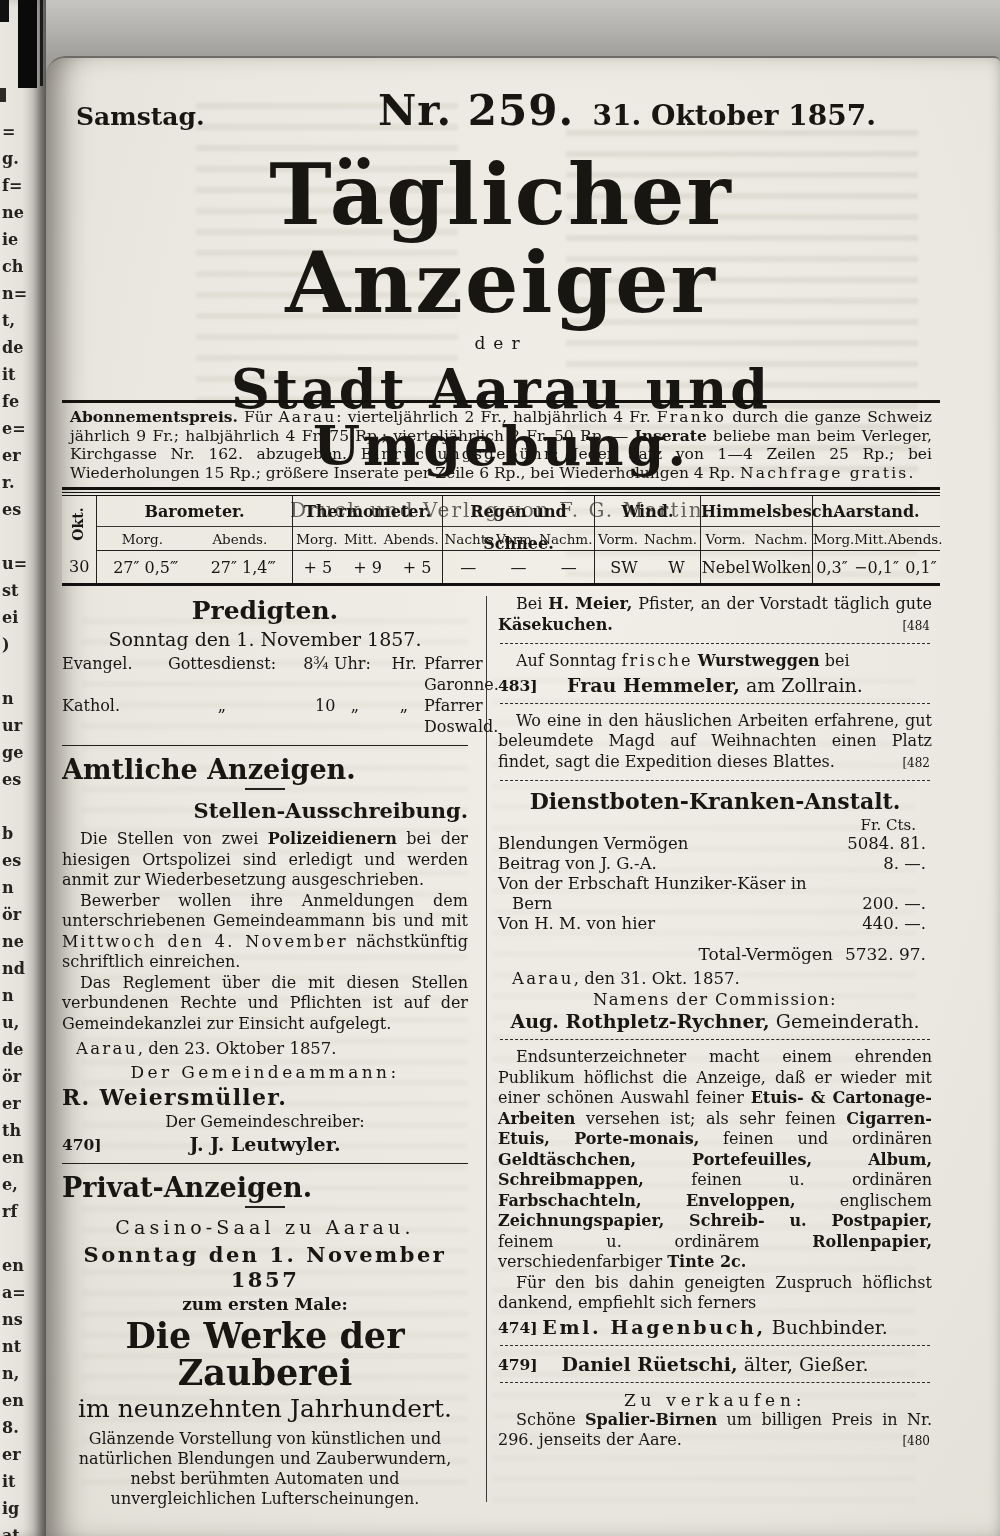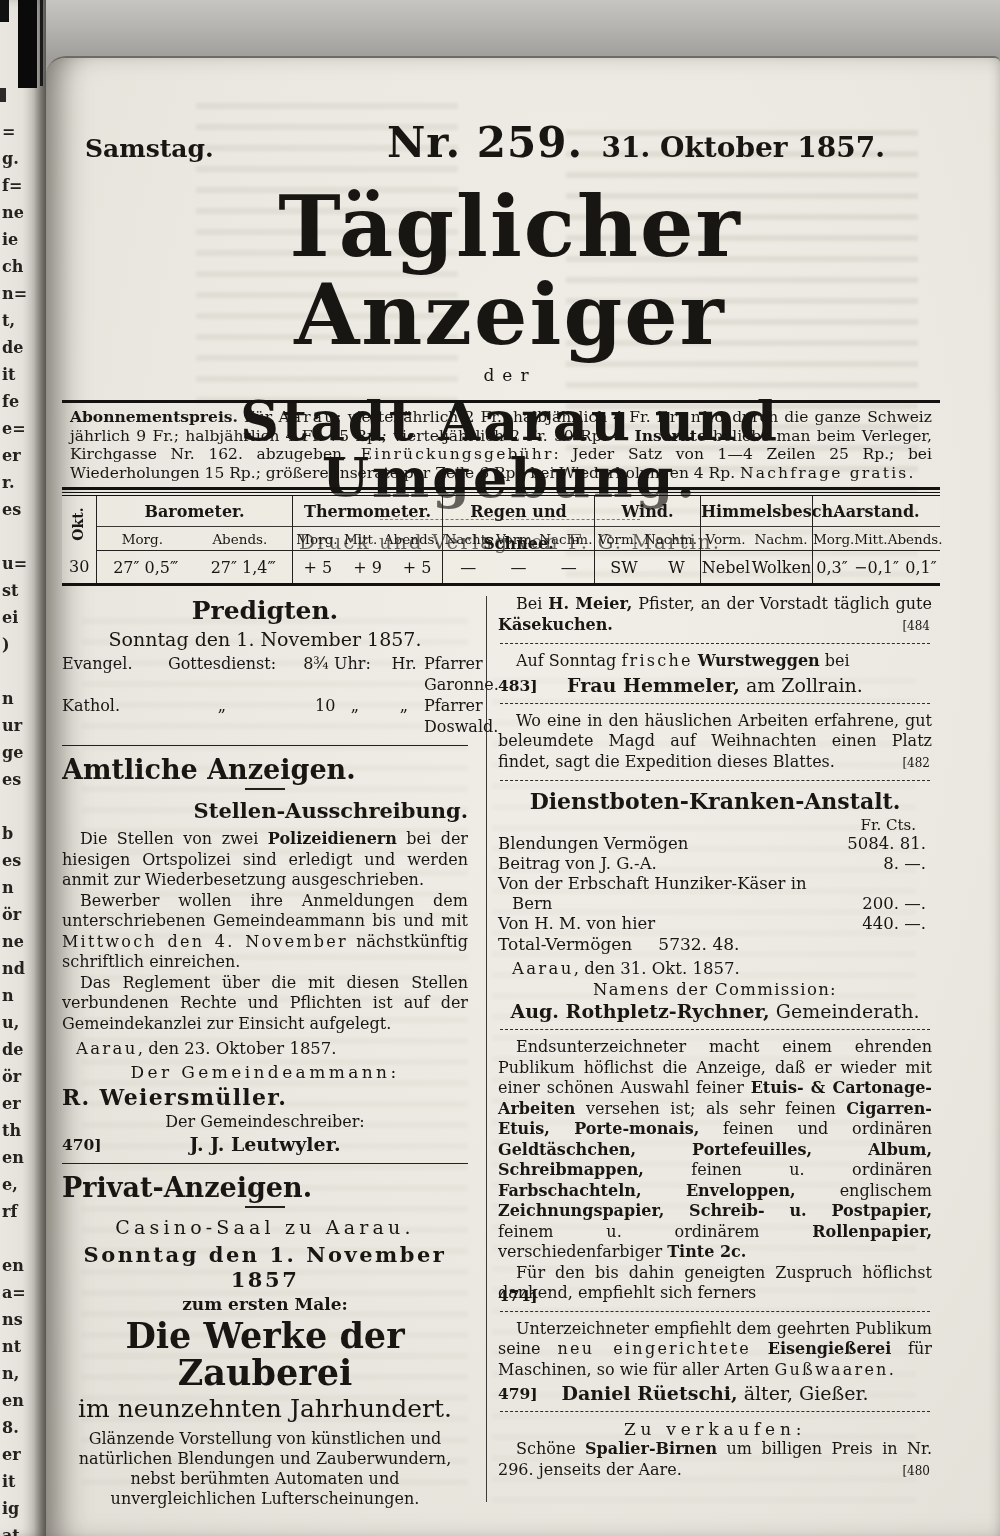--- a/index.html
+++ b/index.html
@@ -24,21 +24,21 @@
         box-shadow:inset 26px 0 30px -14px rgba(40,35,30,.55),inset -8px 0 12px -8px rgba(60,55,50,.3);
         overflow:hidden;}
   
   .ghost{position:absolute;pointer-events:none;filter:blur(1.4px);
         background:repeating-linear-gradient(180deg,rgba(72,68,58,.16) 0 6px,transparent 6px 21px);}
   .g1{left:150px;top:45px;width:262px;height:305px;opacity:.40;}
   .g2{left:520px;top:72px;width:352px;height:458px;opacity:.50;}
   .g3{left:36px;top:560px;width:386px;height:880px;opacity:.20;}
   .g4{left:446px;top:620px;width:424px;height:840px;opacity:.16;}
   
-  .nphead{position:absolute;left:25px;top:28px;width:878px;text-align:center;margin-top:32px;}
+  .nphead{position:absolute;left:16px;top:28px;width:878px;text-align:center;}
   .hrow{display:flex;align-items:baseline;}
   .day{flex:1;text-align:left;padding-left:14px;font-size:25px;font-weight:bold;}
   .issue{flex:0 0 auto;font-size:42px;font-weight:bold;letter-spacing:1px;}
   .hdate{flex:1;text-align:right;padding-right:64px;font-size:28px;font-weight:bold;}
   .title{margin:16px 0 0;font-size:84px;font-weight:bold;letter-spacing:2px;line-height:1.05;}
   .conn{margin-top:6px;font-size:17px;letter-spacing:8px;}
   .subtitle{margin:8px 0 0;font-size:54px;font-weight:bold;letter-spacing:3px;line-height:1.05;}
   .mh-rule{width:260px;margin:12px auto 0;border-top:1px dashed #3a3833;}
   .imprint{margin-top:10px;font-size:20px;letter-spacing:2px;}
   
@@ -85,21 +85,21 @@
   .pa-prem{font-size:17px;font-weight:bold;text-align:center;margin-top:2px;}
   .pa-show{font-size:35px;font-weight:bold;text-align:center;line-height:1.05;margin-top:4px;}
   .pa-show2{font-size:25px;font-weight:normal;text-align:center;margin-top:2px;}
   .pa-desc{font-size:16px;line-height:20px;text-align:center;margin-top:6px;}
   .ad{position:relative;font-size:16px;line-height:20.5px;text-align:justify;text-indent:18px;padding-bottom:1px;}
   .an-title{font-size:22px;font-weight:bold;text-align:center;margin-top:2px;}
   .an-cur{font-size:15px;text-align:right;padding-right:16px;margin-top:2px;}
   .lgrow{display:flex;align-items:flex-end;font-size:16.5px;line-height:20px;}
   .lg-label{flex:1;padding-left:14px;text-indent:-14px;}
   .lg-val{flex:0 0 92px;text-align:right;padding-right:6px;}
-  .lg-total{display:flex;justify-content:flex-start;gap:26px;font-size:17px;margin-top:0;padding-right:6px;}
+  .lg-total{display:flex;justify-content:flex-end;gap:12px;font-size:17px;margin-top:10px;padding-right:6px;}
   .an-comm{font-size:16.5px;text-align:center;letter-spacing:.08em;margin-top:2px;}
   .an-sig{font-size:19px;text-align:center;margin-top:1px;}
   .vk-title{font-size:17px;text-align:center;letter-spacing:.28em;margin-top:4px;}
 </style>
 </head>
 <body>
 
 <div class="scan">
   <div class="prev-strip">
     <div class="frag">=
@@ -355,39 +355,39 @@
           <div class="lgrow">
             <span class="lg-label">Von der Erbschaft Hunziker-Käser in Bern</span>
             <span class="lg-val">200. —.</span>
           </div>
           <div class="lgrow">
             <span class="lg-label">Von H. M. von hier</span>
             <span class="lg-val">440. —.</span>
           </div>
           <div class="lg-total">
             <span>Total-Vermögen</span>
-            <span>5732. 48.</span>
+            <span>5732. 97.</span>
           </div>
           <p class="placedate"><span class="seg-sp">Aarau</span><span>, den 31. Okt. 1857.</span></p>
           <div class="an-comm">Namens der Commission:</div>
           <p class="an-sig"><span class="seg-b">Aug. Rothpletz-Rychner,</span><span> Gemeinderath.</span></p>
         </section>
         <div class="divider"></div>
 
         <section>
           <p class="just"><span>Endsunterzeichneter macht einem ehrenden Publikum höflichst die Anzeige, daß er wieder mit einer schönen Auswahl feiner </span><span class="seg-b">Etuis- &amp; Cartonage-Arbeiten</span><span> versehen ist; als sehr feinen </span><span class="seg-b">Cigarren-Etuis, Porte-monais,</span><span> feinen und ordinären </span><span class="seg-b">Geldtäschchen, Portefeuilles, Album, Schreibmappen,</span><span> feinen u. ordinären </span><span class="seg-b">Farbschachteln, Enveloppen,</span><span> englischem </span><span class="seg-b">Zeichnungspapier, Schreib- u. Postpapier,</span><span> feinem u. ordinärem </span><span class="seg-b">Rollenpapier,</span><span> verschiedenfarbiger </span><span class="seg-b">Tinte 2c.</span></p>
           <p class="just">Für den bis dahin geneigten Zuspruch höflichst dankend, empfiehlt sich ferners</p>
           <div class="sigrow">
             <span class="refl">474]</span>
-          </div>
-        </section>
-        <div class="divider"></div>
-
-        <section>
-          <p class="just"><span>Unterzeichneter empfiehlt dem geehrten Publikum seine </span><span class="seg-sp">neu eingerichtete</span><span> </span><span class="seg-b">Eisengießerei</span><span> für Maschinen, so wie für aller Arten </span><span class="seg-sp">Gußwaaren.</span></p>
+            <span><span class="seg-b seg-sp">Eml. Hagenbuch,</span><span> Buchbinder.</span></span>
+          </div>
+        </section>
+        <div class="divider"></div>
+
+        <section>
           <div class="sigrow">
             <span class="refl">479]</span>
             <span><span class="seg-b">Daniel Rüetschi,</span><span> älter, Gießer.</span></span>
           </div>
         </section>
         <div class="divider"></div>
 
         <section>
           <div class="vk-title">Zu verkaufen:</div>
           <p class="ad">

